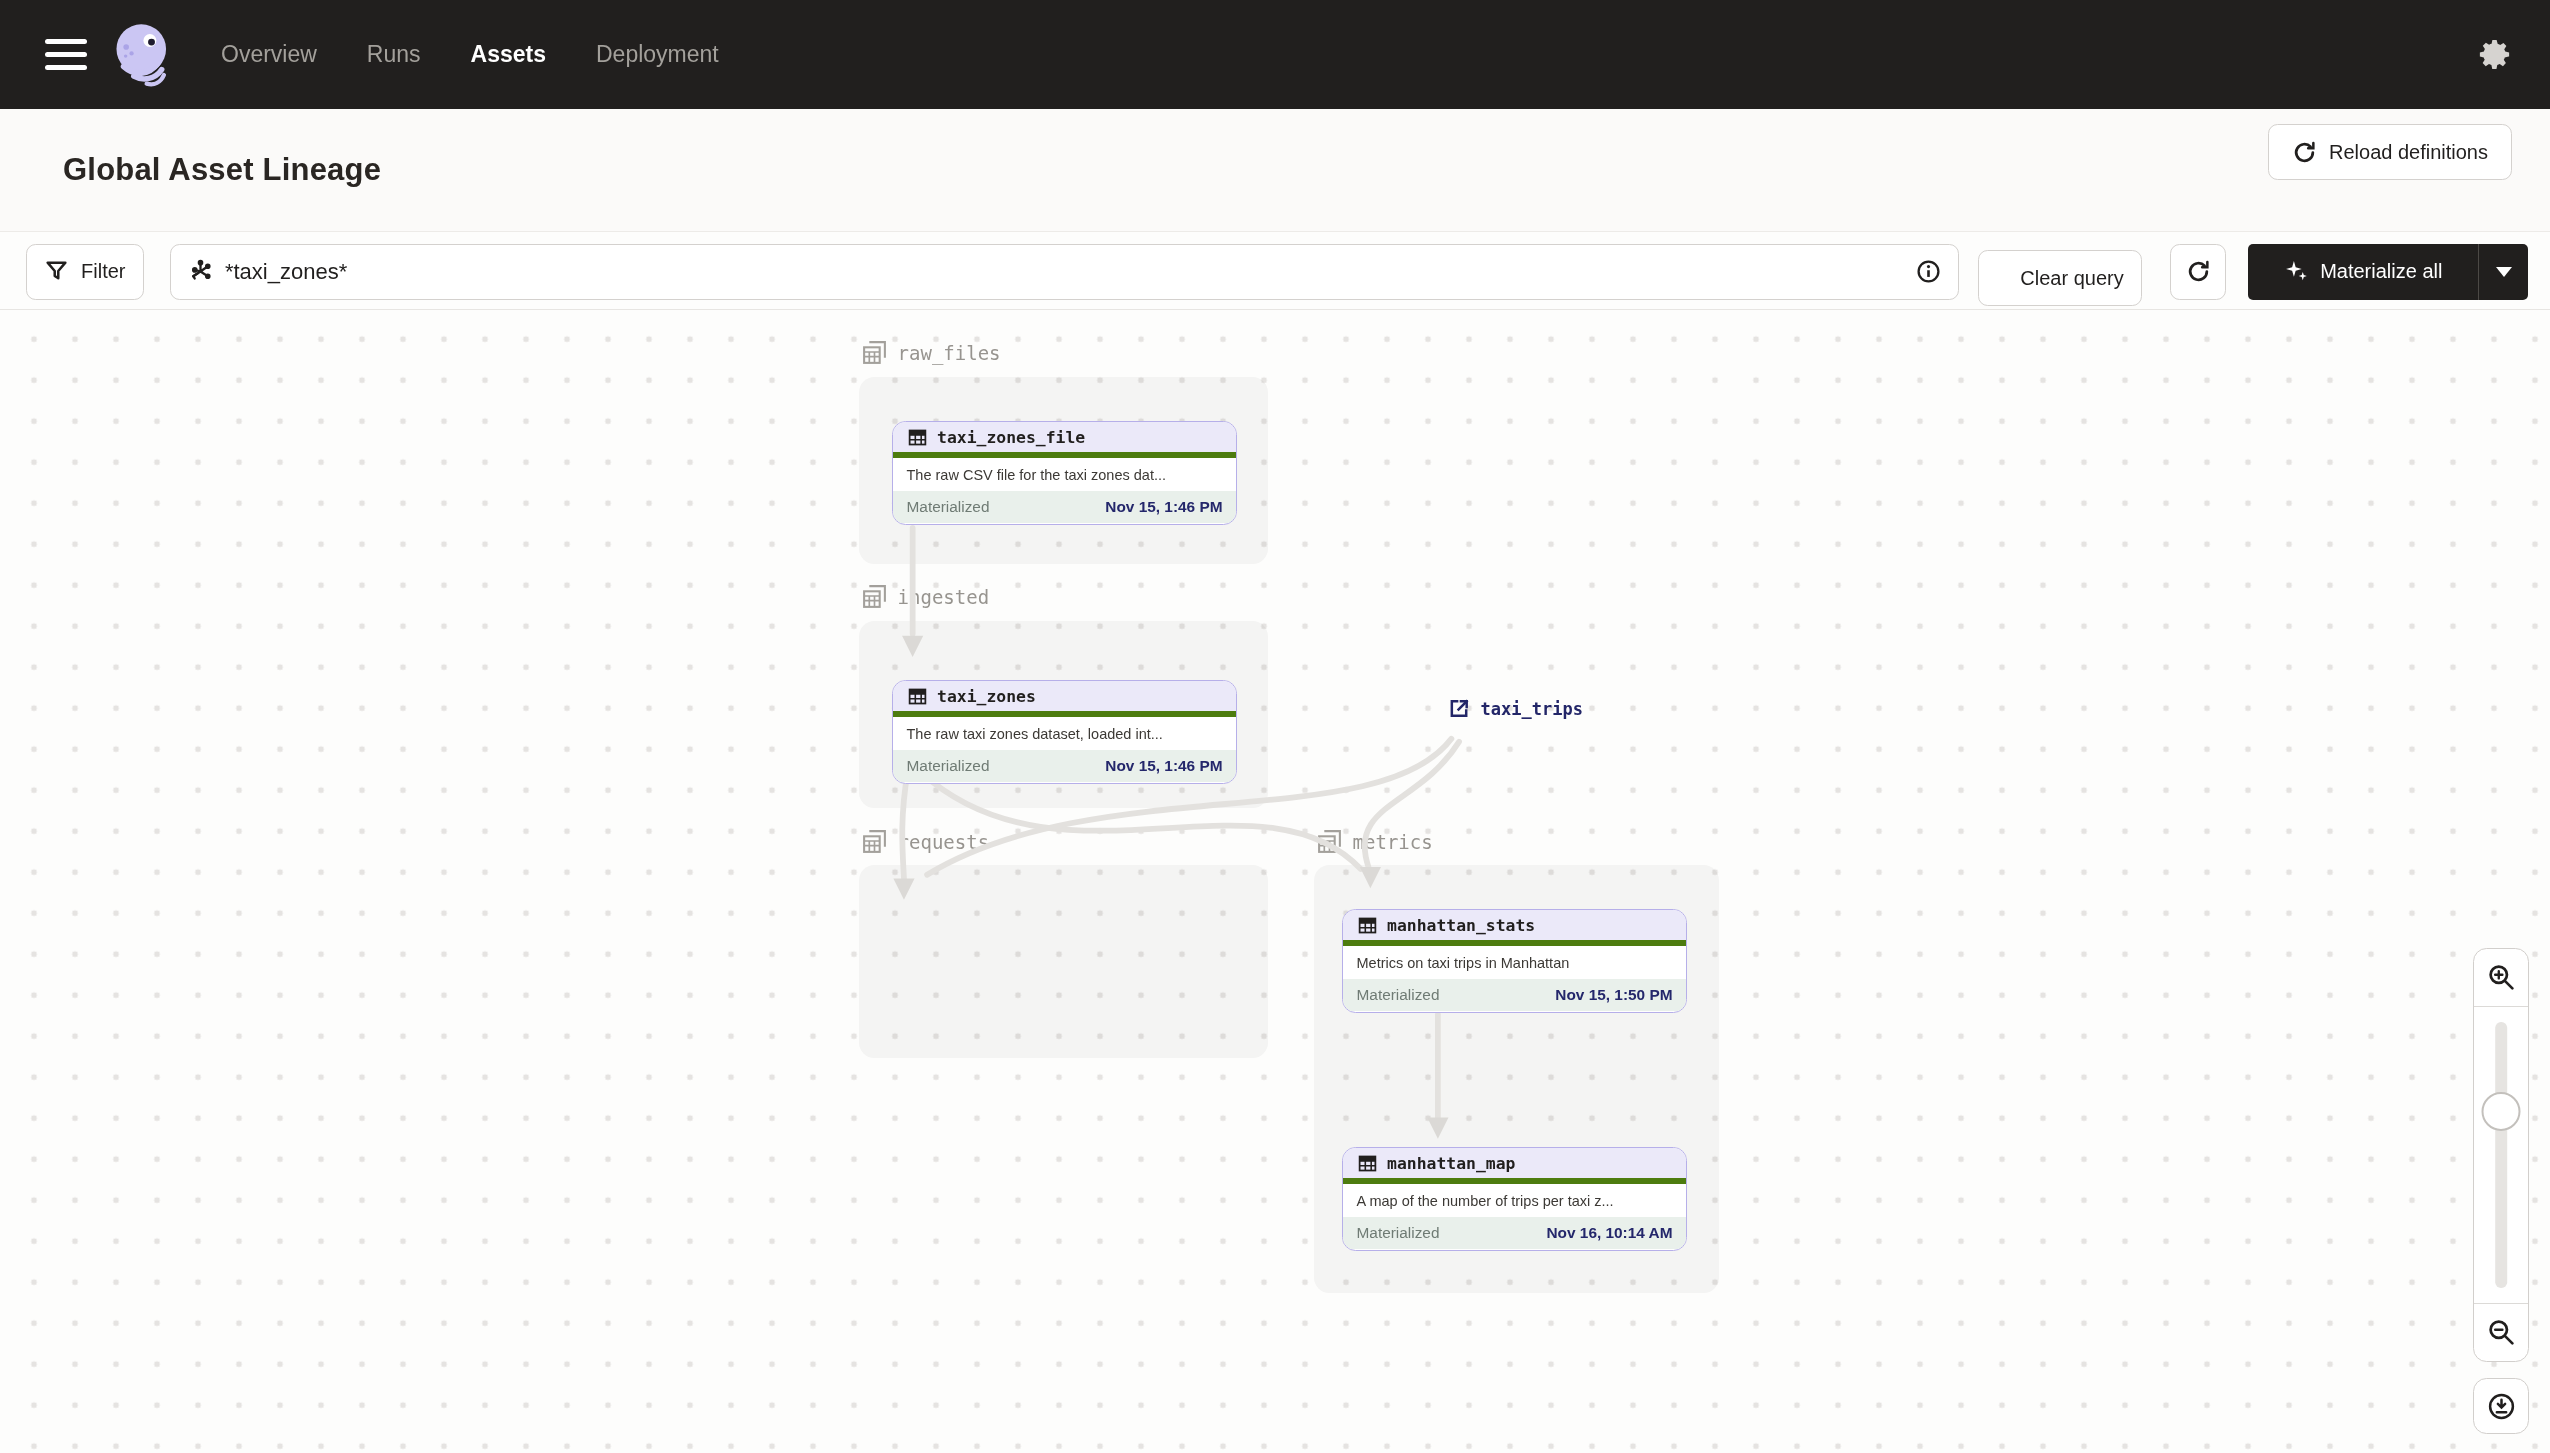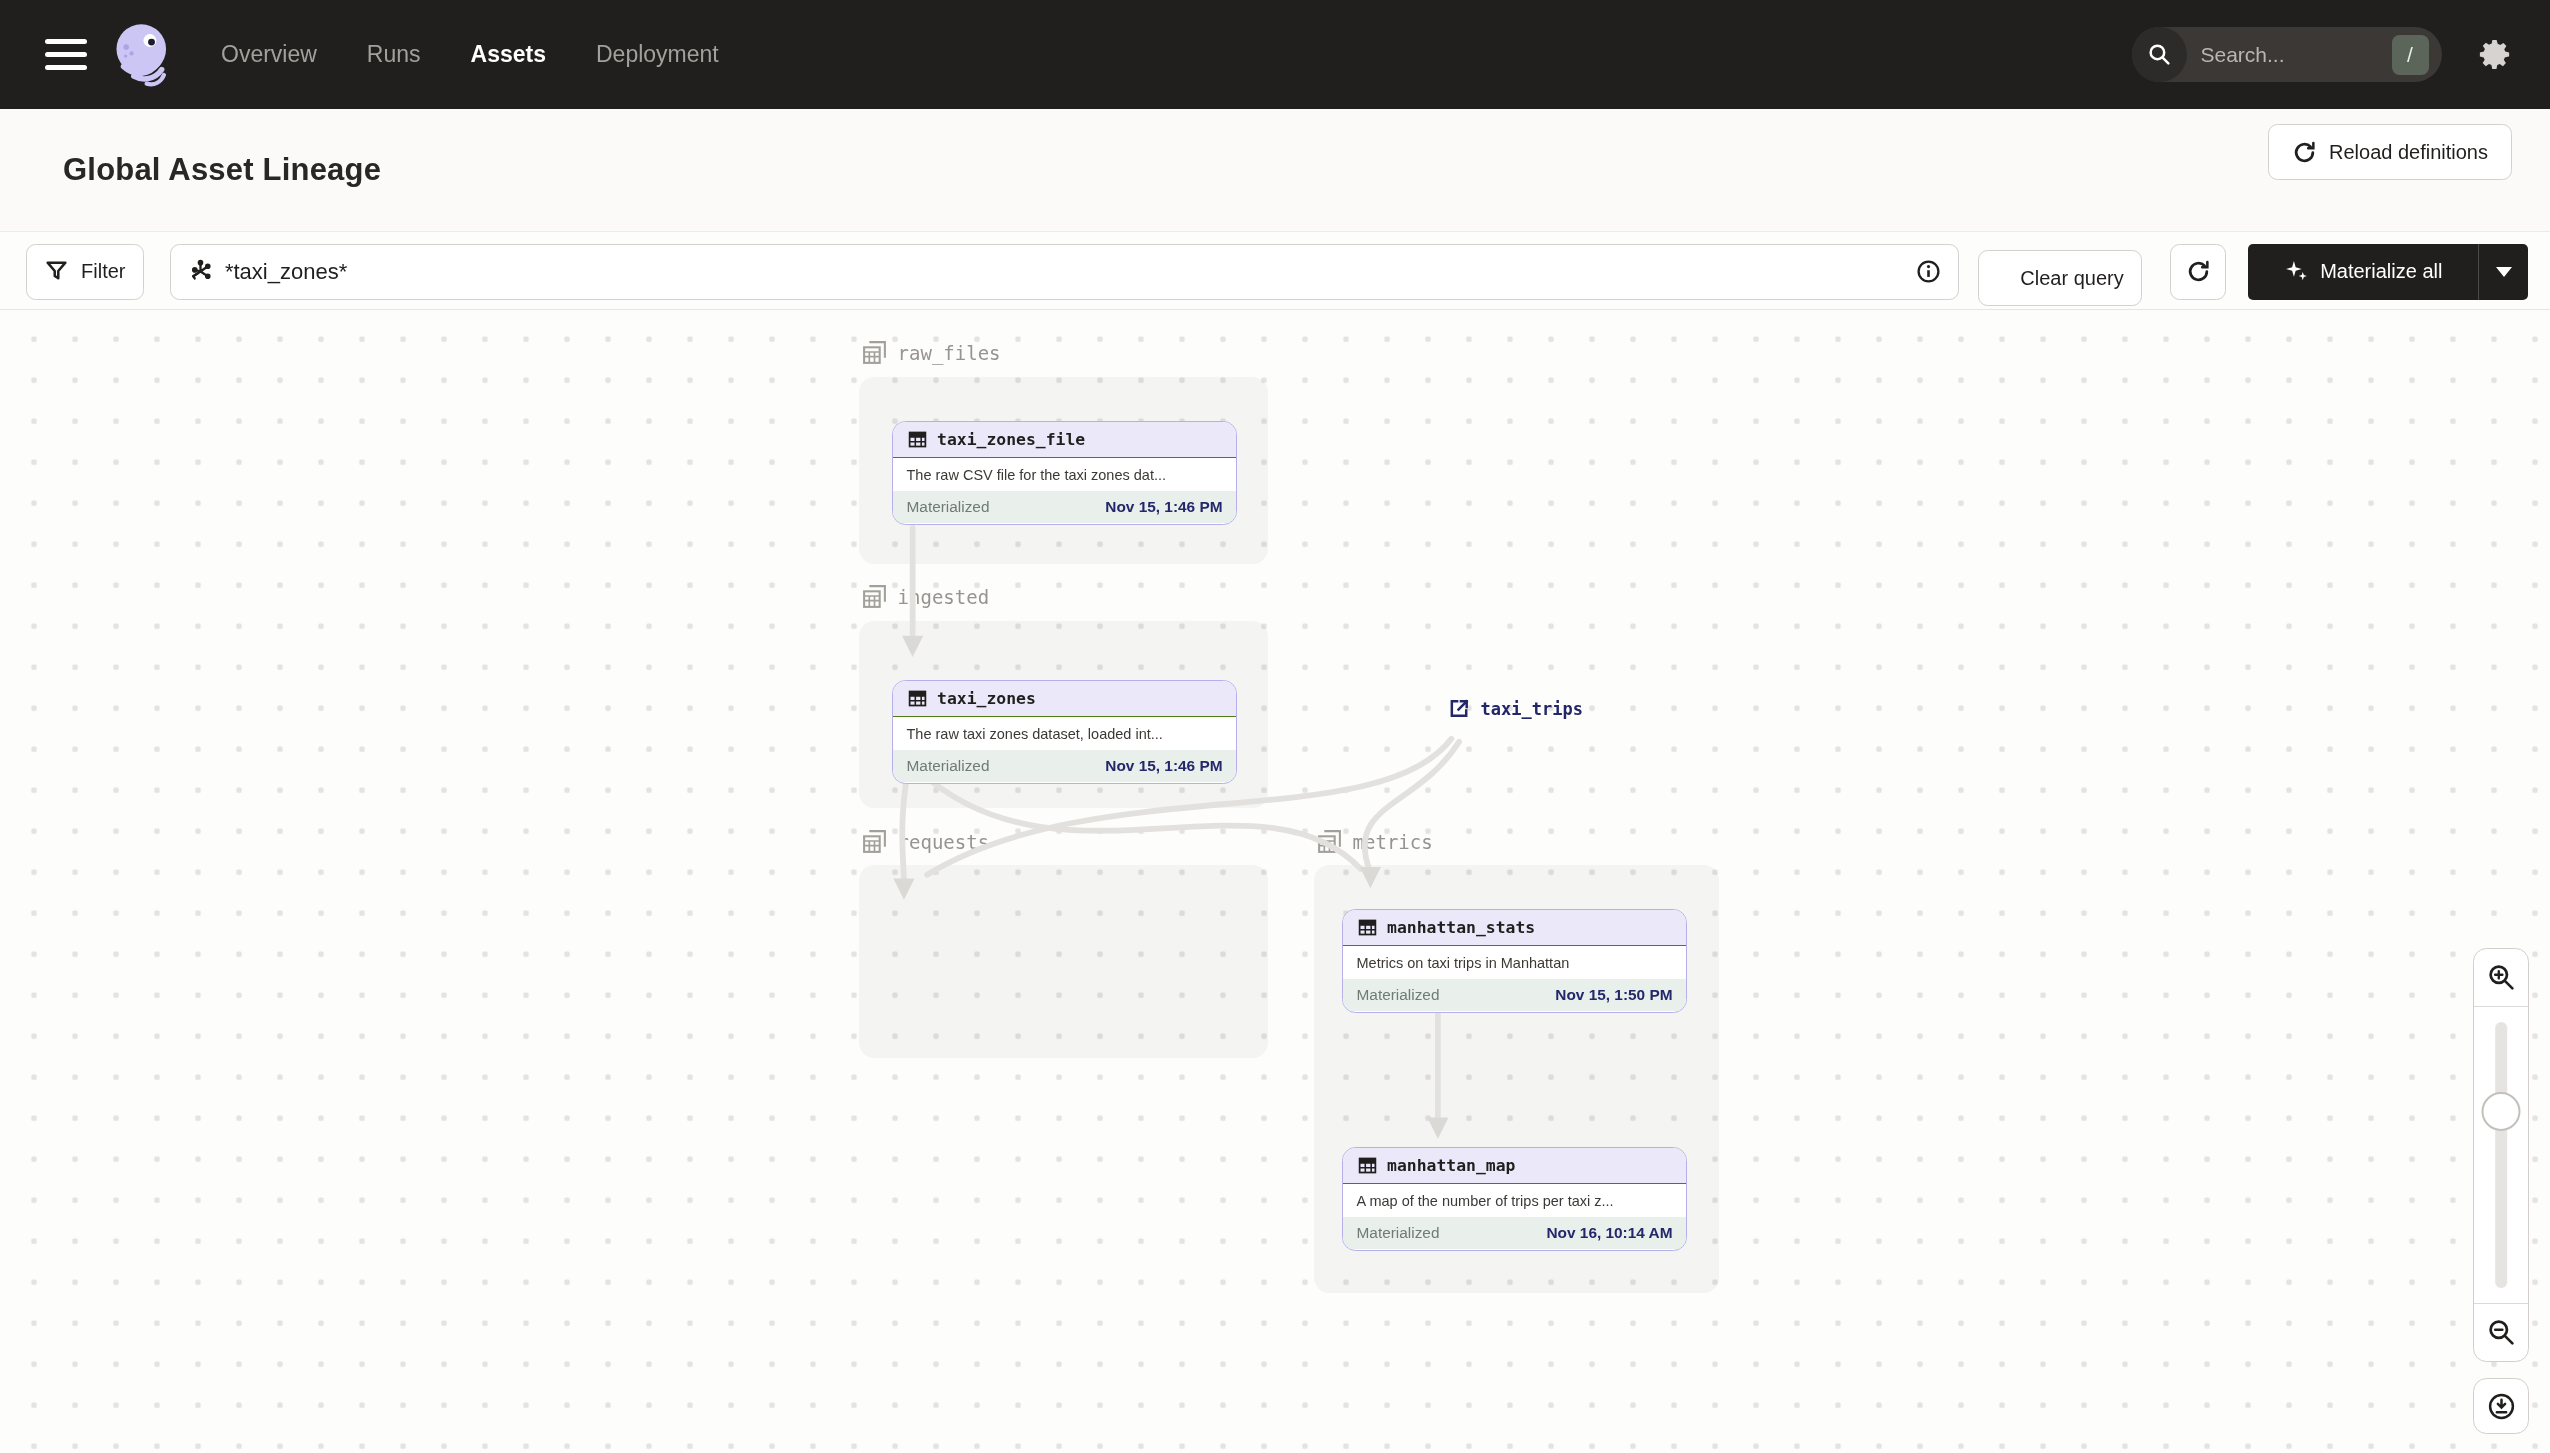--- a/index.html
+++ b/index.html
@@ -43,21 +43,21 @@
 
   
   .canvas { position:absolute; left:0; top:310px; width:2550px; height:1143px; background:#FDFDFC;
             background-image:radial-gradient(circle, #E5E3E1 2.9px, transparent 3.1px); background-size:41px 41px; background-position:13.5px 8.7px; }
   .group-box { position:absolute; background:rgba(30,27,24,0.04); border-radius:15.4px; z-index:1; }
   .group-label { position:absolute; display:flex; align-items:center; gap:9.6px; color:#97948F; font-family:"DejaVu Sans Mono", monospace; font-size:19px; z-index:1; }
   .gicon { width:27px; height:27px; color:#A3A09B; }
   .edges { position:absolute; left:0; top:0; width:2550px; height:1143px; z-index:2; }
 
   .node { position:absolute; width:345px; height:104px; border:1.9px solid #B6AFE9; border-radius:13.5px; overflow:hidden; background:#FFFFFF; z-index:3; cursor:pointer; }
-  .node-header { height:36px; background:#EBE9F9; display:flex; align-items:center; gap:9.6px; padding:0 13.5px; border-bottom:1px solid #4d7c0f; }
+  .node-header { height:36px; background:#EBE9F9; display:flex; align-items:center; gap:9.6px; padding:0 13.5px; border-bottom:6px solid #4d7c0f; }
   .nicon { width:21px; height:21px; color:#211F1E; flex:0 0 auto; }
   .nname { font-family:"DejaVu Sans Mono", monospace; font-weight:700; font-size:16.4px; color:#211F1E; white-space:nowrap; }
   .node-desc { height:33px; display:flex; align-items:center; padding:0 13.5px; font-size:14.5px; color:#3C3935; white-space:nowrap; overflow:hidden; background:#FFFFFF; }
   .node-footer { height:32px; display:flex; align-items:center; justify-content:space-between; padding:0 13.5px; background:#E9F0EB; }
   .node-footer .status { font-size:15.4px; color:#6F7B74; }
   .node-footer .time { font-size:15.4px; font-weight:700; color:#24276B; }
   .node-footer.never { background:#FAF1E2; }
   .node-footer.never .status { color:#B26418; }
 
   .external-asset { position:absolute; display:flex; align-items:center; gap:9.6px; color:#232668; z-index:3; cursor:pointer; }
@@ -97,30 +97,20 @@
       <path d="M22 52c9 5 20 3 26-6" stroke="#CBC6F3" stroke-width="5" fill="none" stroke-linecap="round"></path>
       <path d="M34 59c7 2 13-1 16-8" stroke="#CBC6F3" stroke-width="4" fill="none" stroke-linecap="round"></path>
     </svg>
     <div class="nav">
       <div class="nav-item">Overview</div>
       <div class="nav-item">Runs</div>
       <div class="nav-item active">Assets</div>
       <div class="nav-item">Deployment</div>
     </div>
     <div class="top-right">
-      <div class="searchbox">
-        <div class="search-chip">
-          <svg width="25" height="25" viewBox="0 0 24 24" fill="none" stroke="#FFFFFF" stroke-width="2.4" stroke-linecap="round">
-              <circle cx="10" cy="10" r="6.5"></circle>
-              <path d="M15 15l5.5 5.5"></path>
-            </svg>
-        </div>
-        <input type="text" placeholder="Search..." style="">
-        <div class="slash-badge">/</div>
-      </div>
       <svg class="gear" viewBox="0 0 24 24" fill="currentColor">
         <path d="M12 8a4 4 0 1 0 0 8 4 4 0 0 0 0-8zm0 6.2a2.2 2.2 0 1 1 0-4.4 2.2 2.2 0 0 1 0 4.4z"></path>
         <path d="M21 13.3v-2.6l-2.4-.5a6.9 6.9 0 0 0-.6-1.5l1.3-2-1.8-1.8-2 1.3c-.5-.3-1-.5-1.5-.6L13.3 3h-2.6l-.5 2.4c-.5.1-1 .3-1.5.6l-2-1.3-1.9 1.9 1.3 2c-.3.5-.5 1-.6 1.5L3 10.7v2.6l2.4.5c.1.5.3 1 .6 1.5l-1.3 2 1.9 1.9 2-1.3c.5.3 1 .5 1.5.6l.5 2.4h2.6l.5-2.4c.5-.1 1-.3 1.5-.6l2 1.3 1.8-1.9-1.3-2c.3-.5.5-1 .6-1.5l2.4-.5z"></path>
       </svg>
     </div>
   </div>
 
   <div class="pagehead">
     <div class="page-title">Global Asset Lineage</div>
     <div class="btn reload-btn">

